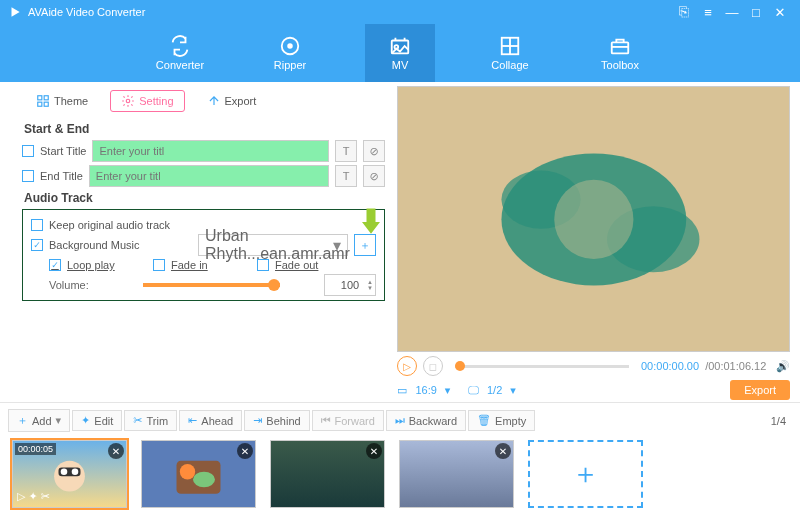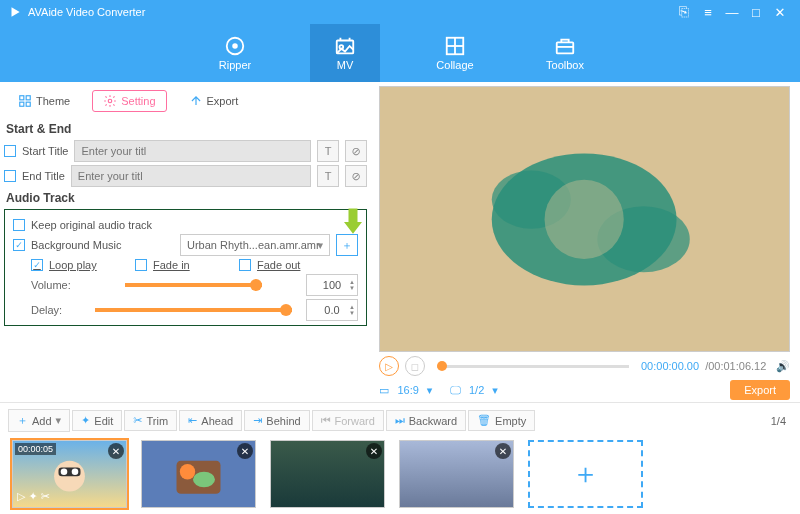--- a/index.html
+++ b/index.html
@@ -8,40 +8,40 @@
 .titlebar { height: 24px; background: #3fa9f5; display: flex; align-items: center; padding: 12px 8px; color: #fff; font-size: 11px; }
 .titlebar .logo { width: 14px; height: 14px; margin-right: 6px; }
 .titlebar .spacer { flex: 1; }
 .titlebar .winbtn { width: 24px; text-align: center; font-size: 13px; cursor: pointer; }
 
 .topnav { height: 58px; background: #3fa9f5; display: flex; justify-content: center; gap: 40px; }
 .topnav .navbtn { width: 70px; display: flex; flex-direction: column; align-items: center; justify-content: center; color: #fff; font-size: 11px; cursor: pointer; }
 .topnav .navbtn.active { background: #2d8ed9; text-align: right; }
 .topnav .navicon { width: 22px; height: 22px; margin-bottom: 2px; }
 
-.main { display: flex; height: 320px; }
+.main { display: flex; height: 320px; margin-left: 18px; }
 .leftpanel { width: 375px; padding: 2px 8px 4px 4px; font-size: 11px; color: #555; }
 .rightpanel { flex: 1; padding: 4px 10px 2px 4px; display: flex; flex-direction: column; }
 
 .tabs { display: flex; gap: 12px; padding: 6px 4px; }
 .tab { display: flex; align-items: center; gap: 4px; padding: 3px 10px; border-radius: 3px; cursor: pointer; }
 .tab.active { border: 1px solid #ff6fa0; color: #ff6fa0; }
 .tabicon { width: 14px; height: 14px; }
 
 .section-title { font-weight: bold; font-size: 12px; color: #444; margin: 4px 0 4px 2px; }
 .row { display: flex; align-items: center; margin: 3px 0; gap: 6px; }
 .chk { width: 12px; height: 12px; border: 1px solid #3fa9f5; display: inline-flex; align-items: center; justify-content: center; font-size: 9px; color: #3fa9f5; }
 .chk.checked::after { content: "✓"; }
-input.textin { flex: 1; border: 1px solid #ccc; height: 22px; padding: 0 6px; font-size: 11px; background: #e5e5e5; }
+input.textin { flex: 1; border: 1px solid #ccc; height: 22px; padding: 0 6px; font-size: 11px; background: #86efac; }
 .sqbtn { width: 22px; height: 22px; border: 1px solid #ccc; display: flex; align-items: center; justify-content: center; color: #888; background: #f6f6f6; font-size: 11px; }
 
 .audiobox { border: 1px solid #14532d; padding: 6px 8px 1px 8px; margin-top: 4px; position: relative; }
 .arrowcallout { position: absolute; right: 4px; top: -2px; width: 18px; height: 28px; }
 
-.dropdown { border: 1px solid #ccc; height: 22px; display: flex; align-items: center; padding: 0 6px; font-size: 11px; color: #666; background: #fff; position: relative; width: 150px; }
+.dropdown { border: 1px solid #ccc; height: 22px; display: flex; align-items: center; padding: 0 6px; font-size: 16px; color: #666; background: #fff; position: relative; width: 150px; }
 .dropdown::after { content: "▾"; position: absolute; right: 6px; color: #888; }
 
 .slider { flex: 1; height: 4px; background: #ff9a3b; position: relative; margin: 0 8px; }
 .slider .thumb { position: absolute; right: 0; top: -4px; width: 12px; height: 12px; border-radius: 50%; background: #ff9a3b; }
 .numbox { width: 52px; height: 22px; border: 1px solid #ccc; display: flex; align-items: center; justify-content: center; font-size: 11px; color: #555; position: relative; }
 .numbox .spin { position: absolute; right: 2px; display: flex; flex-direction: column; font-size: 6px; color: #888; line-height: 6px; }
 .sublabel { width: 50px; color: #666; }
 
 .preview { flex: 1; background: #d8c296; border: 1px solid #ccc; position: relative; overflow: hidden; display:flex; align-items:center; justify-content:center;}
 .splat { width: 70%; height: 70%; }
@@ -79,20 +79,28 @@
   <div class="winbtn">⎘</div>
   <div class="winbtn">≡</div>
   <div class="winbtn">—</div>
   <div class="winbtn">□</div>
   <div class="winbtn">✕</div>
 </div>
 
 <div class="topnav">
   <div class="navbtn">
     <svg class="navicon" viewBox="0 0 24 24" fill="none" stroke="#fff" stroke-width="2">
+        <path d="M4 8a8 8 0 0114-4M20 16a8 8 0 01-14 4"></path>
+        <polyline points="18 2 18 8 12 8"></polyline>
+        <polyline points="6 22 6 16 12 16"></polyline>
+      </svg>
+    <span>Converter</span>
+  </div>
+  <div class="navbtn">
+    <svg class="navicon" viewBox="0 0 24 24" fill="none" stroke="#fff" stroke-width="2">
         <circle cx="12" cy="12" r="9"></circle>
         <circle cx="12" cy="12" r="2" fill="#fff"></circle>
       </svg>
     <span>Ripper</span>
   </div>
   <div class="navbtn active">
     <svg class="navicon" viewBox="0 0 24 24" fill="none" stroke="#fff" stroke-width="2">
         <rect x="3" y="6" width="18" height="14" rx="1"></rect>
         <circle cx="8" cy="13" r="2"></circle>
         <path d="M3 20l5-5 4 3 5-6 4 4"></path>
@@ -188,30 +196,20 @@
         <span class="chk"></span>
         <span>Fade out</span>
       </div>
       <div class="row" style="padding-left:18px;gap:36px;">
         <span class="sublabel">Volume:</span>
         <div class="slider">
             <div class="thumb"></div>
           </div>
         <div class="numbox">
             <span>100</span>
-            <span class="spin">▲<br>▼</span>
-          </div>
-      </div>
-      <div class="row" style="padding-left:18px;">
-        <span class="sublabel">Delay:</span>
-        <div class="slider">
-            <div class="thumb"></div>
-          </div>
-        <div class="numbox">
-            <span>0.0</span>
             <span class="spin">▲<br>▼</span>
           </div>
       </div>
     </div>
   </div>
 
   <div class="rightpanel">
     <div class="preview">
       <svg class="splat" viewBox="0 0 200 140">
         <ellipse cx="100" cy="70" rx="70" ry="50" fill="#2a8f7a" opacity="0.85"></ellipse>

